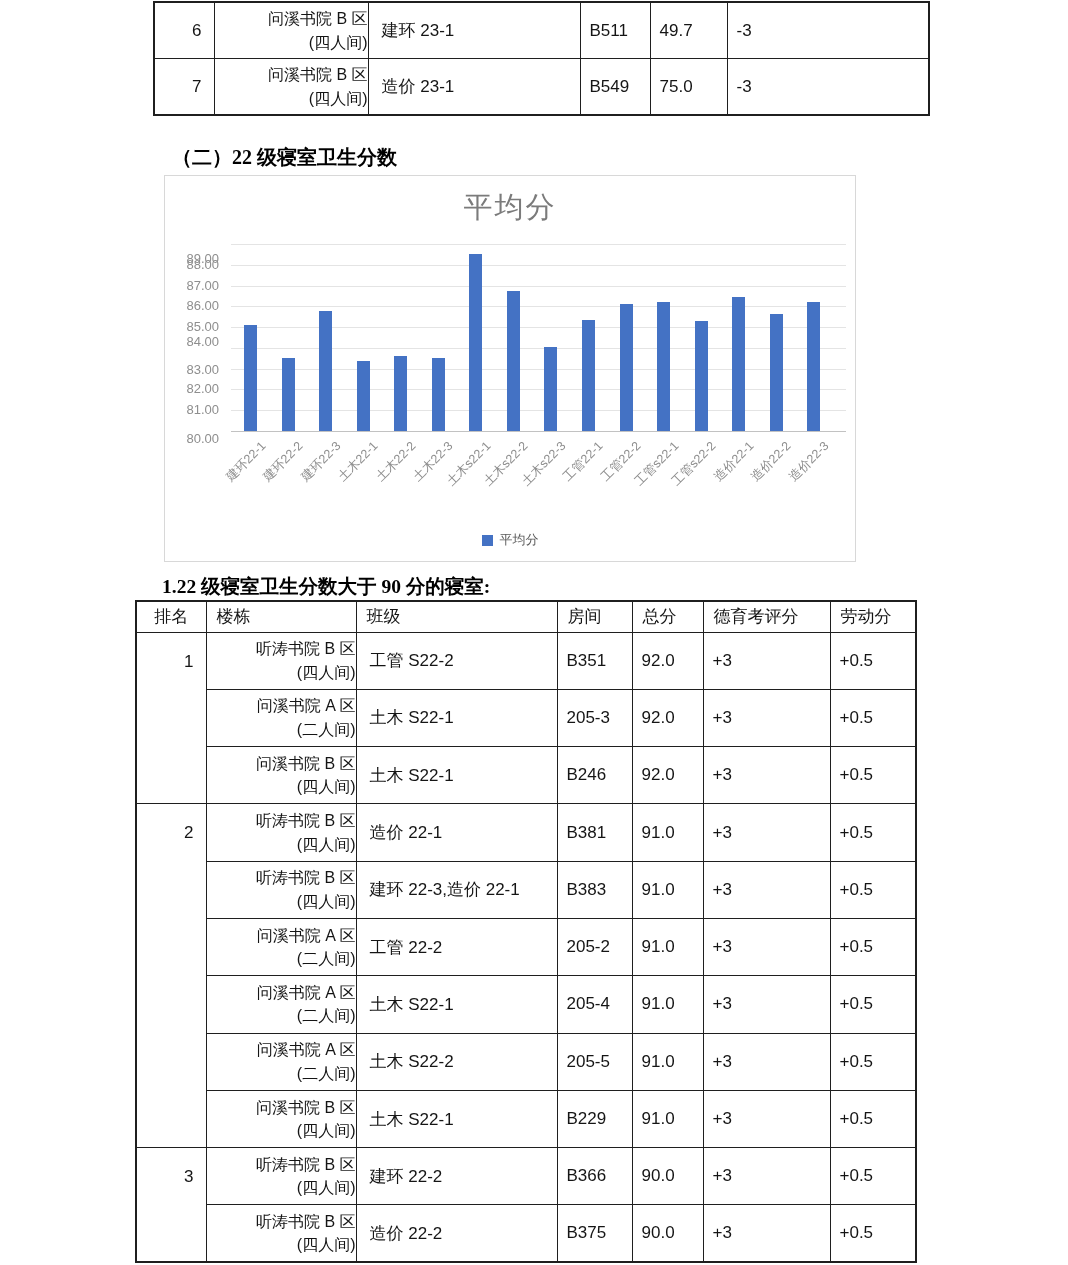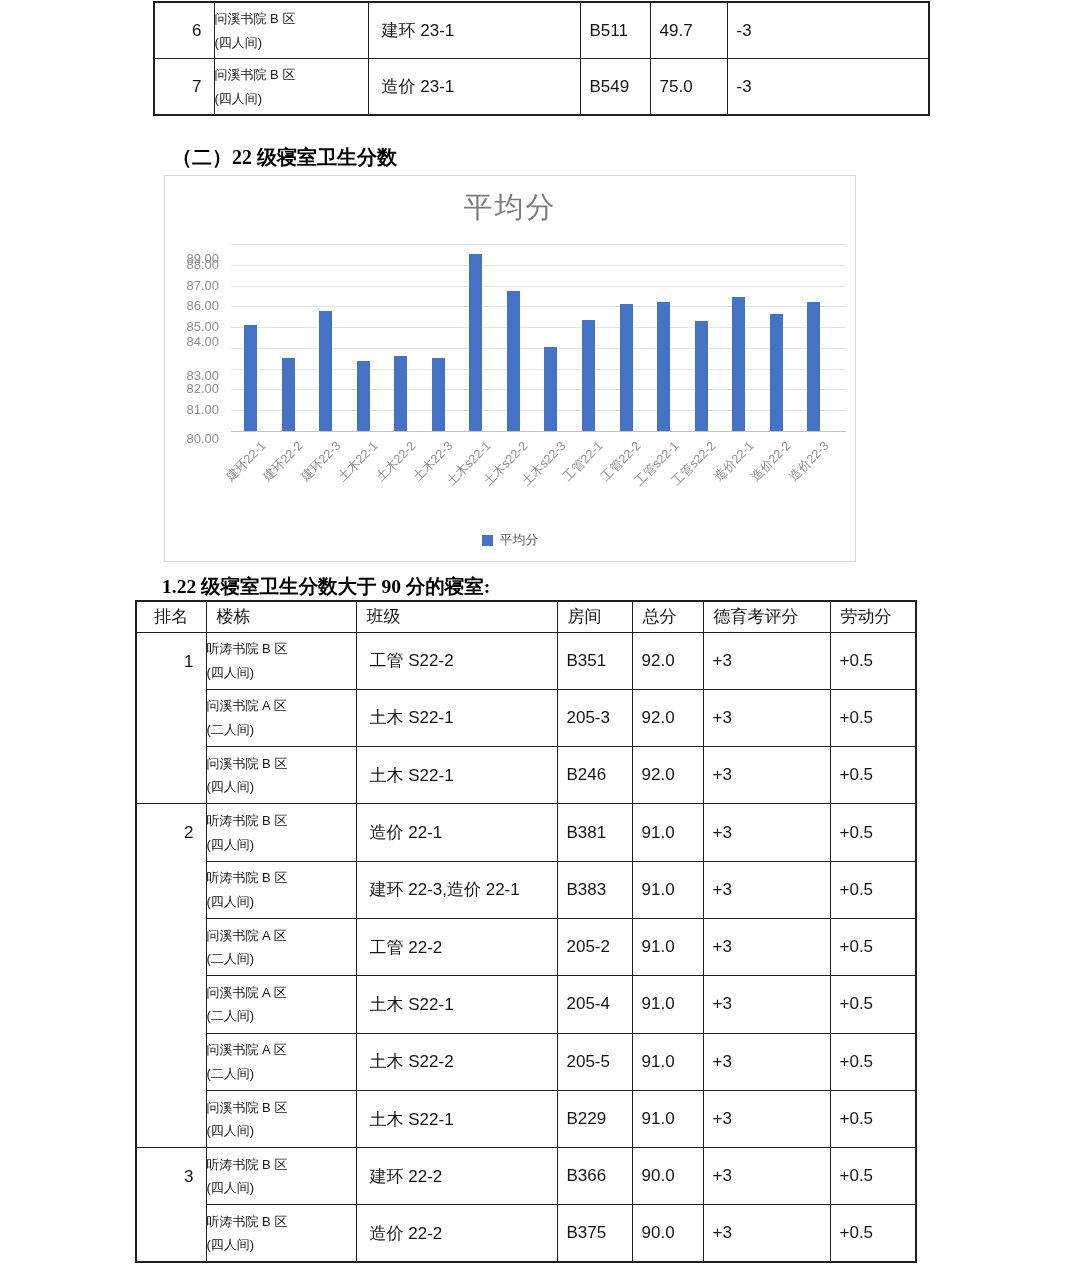--- a/index.html
+++ b/index.html
@@ -15,21 +15,21 @@
   .doc-table td, .doc-table th { border:1px solid #1f1f1f; padding:0; font-size:17px;
                font-weight:400; overflow:hidden; }
   .top-table   { left:153px; top:1px;   width:775px; }
   .score-table { left:135px; top:600px; width:780px; }
   .top-table tr { height:56.5px; }
   .score-table tr.hdr  { height:31px; }
   .score-table tr.data { height:57.3px; }
 
   td.c-rank       { text-align:right; padding-right:12px; }
   td.c-rank-group { vertical-align:top; text-align:right; padding-right:12px; line-height:57.3px; }
-  td.c-bldg  { text-align:left; line-height:23.5px; font-size:13px; }
+  td.c-bldg  { text-align:right; line-height:23.5px; font-size:16px; }
   td.c-class { text-align:left; padding-left:13px; }
   td.c-plain { text-align:left; padding-left:9px; }
   th.c-hdr   { text-align:left; padding-left:10px; }
   th.c-hdr.center { text-align:center; padding-left:0; }
 
   
   .h1, .h2 { position:absolute; font-family:"Liberation Serif","DejaVu Serif",serif;
              font-weight:700; color:#000; white-space:nowrap; }
   .h1 { left:172px; top:144px; font-size:20px; }
   .h2 { left:162px; top:573px; font-size:19.5px; }
@@ -122,21 +122,21 @@
       <div class="bar" title="造价22-2 85.65" style="left: 538.7px; height: 117.394px; background: rgb(68, 114, 196);"></div>
       <div class="bar" title="造价22-3 86.2" style="left: 576.25px; height: 128.822px; background: rgb(68, 114, 196);"></div>
     </div>
   <div id="yticks">
       <div class="ytick" style="top: 75px;">89.00</div>
       <div class="ytick" style="top: 80.7778px;">88.00</div>
       <div class="ytick" style="top: 101.556px;">87.00</div>
       <div class="ytick" style="top: 122.333px;">86.00</div>
       <div class="ytick" style="top: 143.111px;">85.00</div>
       <div class="ytick" style="top: 158px;">84.00</div>
-      <div class="ytick" style="top: 192px;">83.00</div>
+      <div class="ytick" style="top: 186px;">83.00</div>
       <div class="ytick" style="top: 205.444px;">82.00</div>
       <div class="ytick" style="top: 226.222px;">81.00</div>
       <div class="ytick" style="top: 247px; margin-top: 8px;">80.00</div>
     </div>
   <div id="xlabels">
       <div class="xlab" style="left: -17.5px; top: 262px;">建环22-1</div>
       <div class="xlab" style="left: 20.05px; top: 262px;">建环22-2</div>
       <div class="xlab" style="left: 57.6px; top: 262px;">建环22-3</div>
       <div class="xlab" style="left: 95.15px; top: 262px;">土木22-1</div>
       <div class="xlab" style="left: 132.7px; top: 262px;">土木22-2</div>

